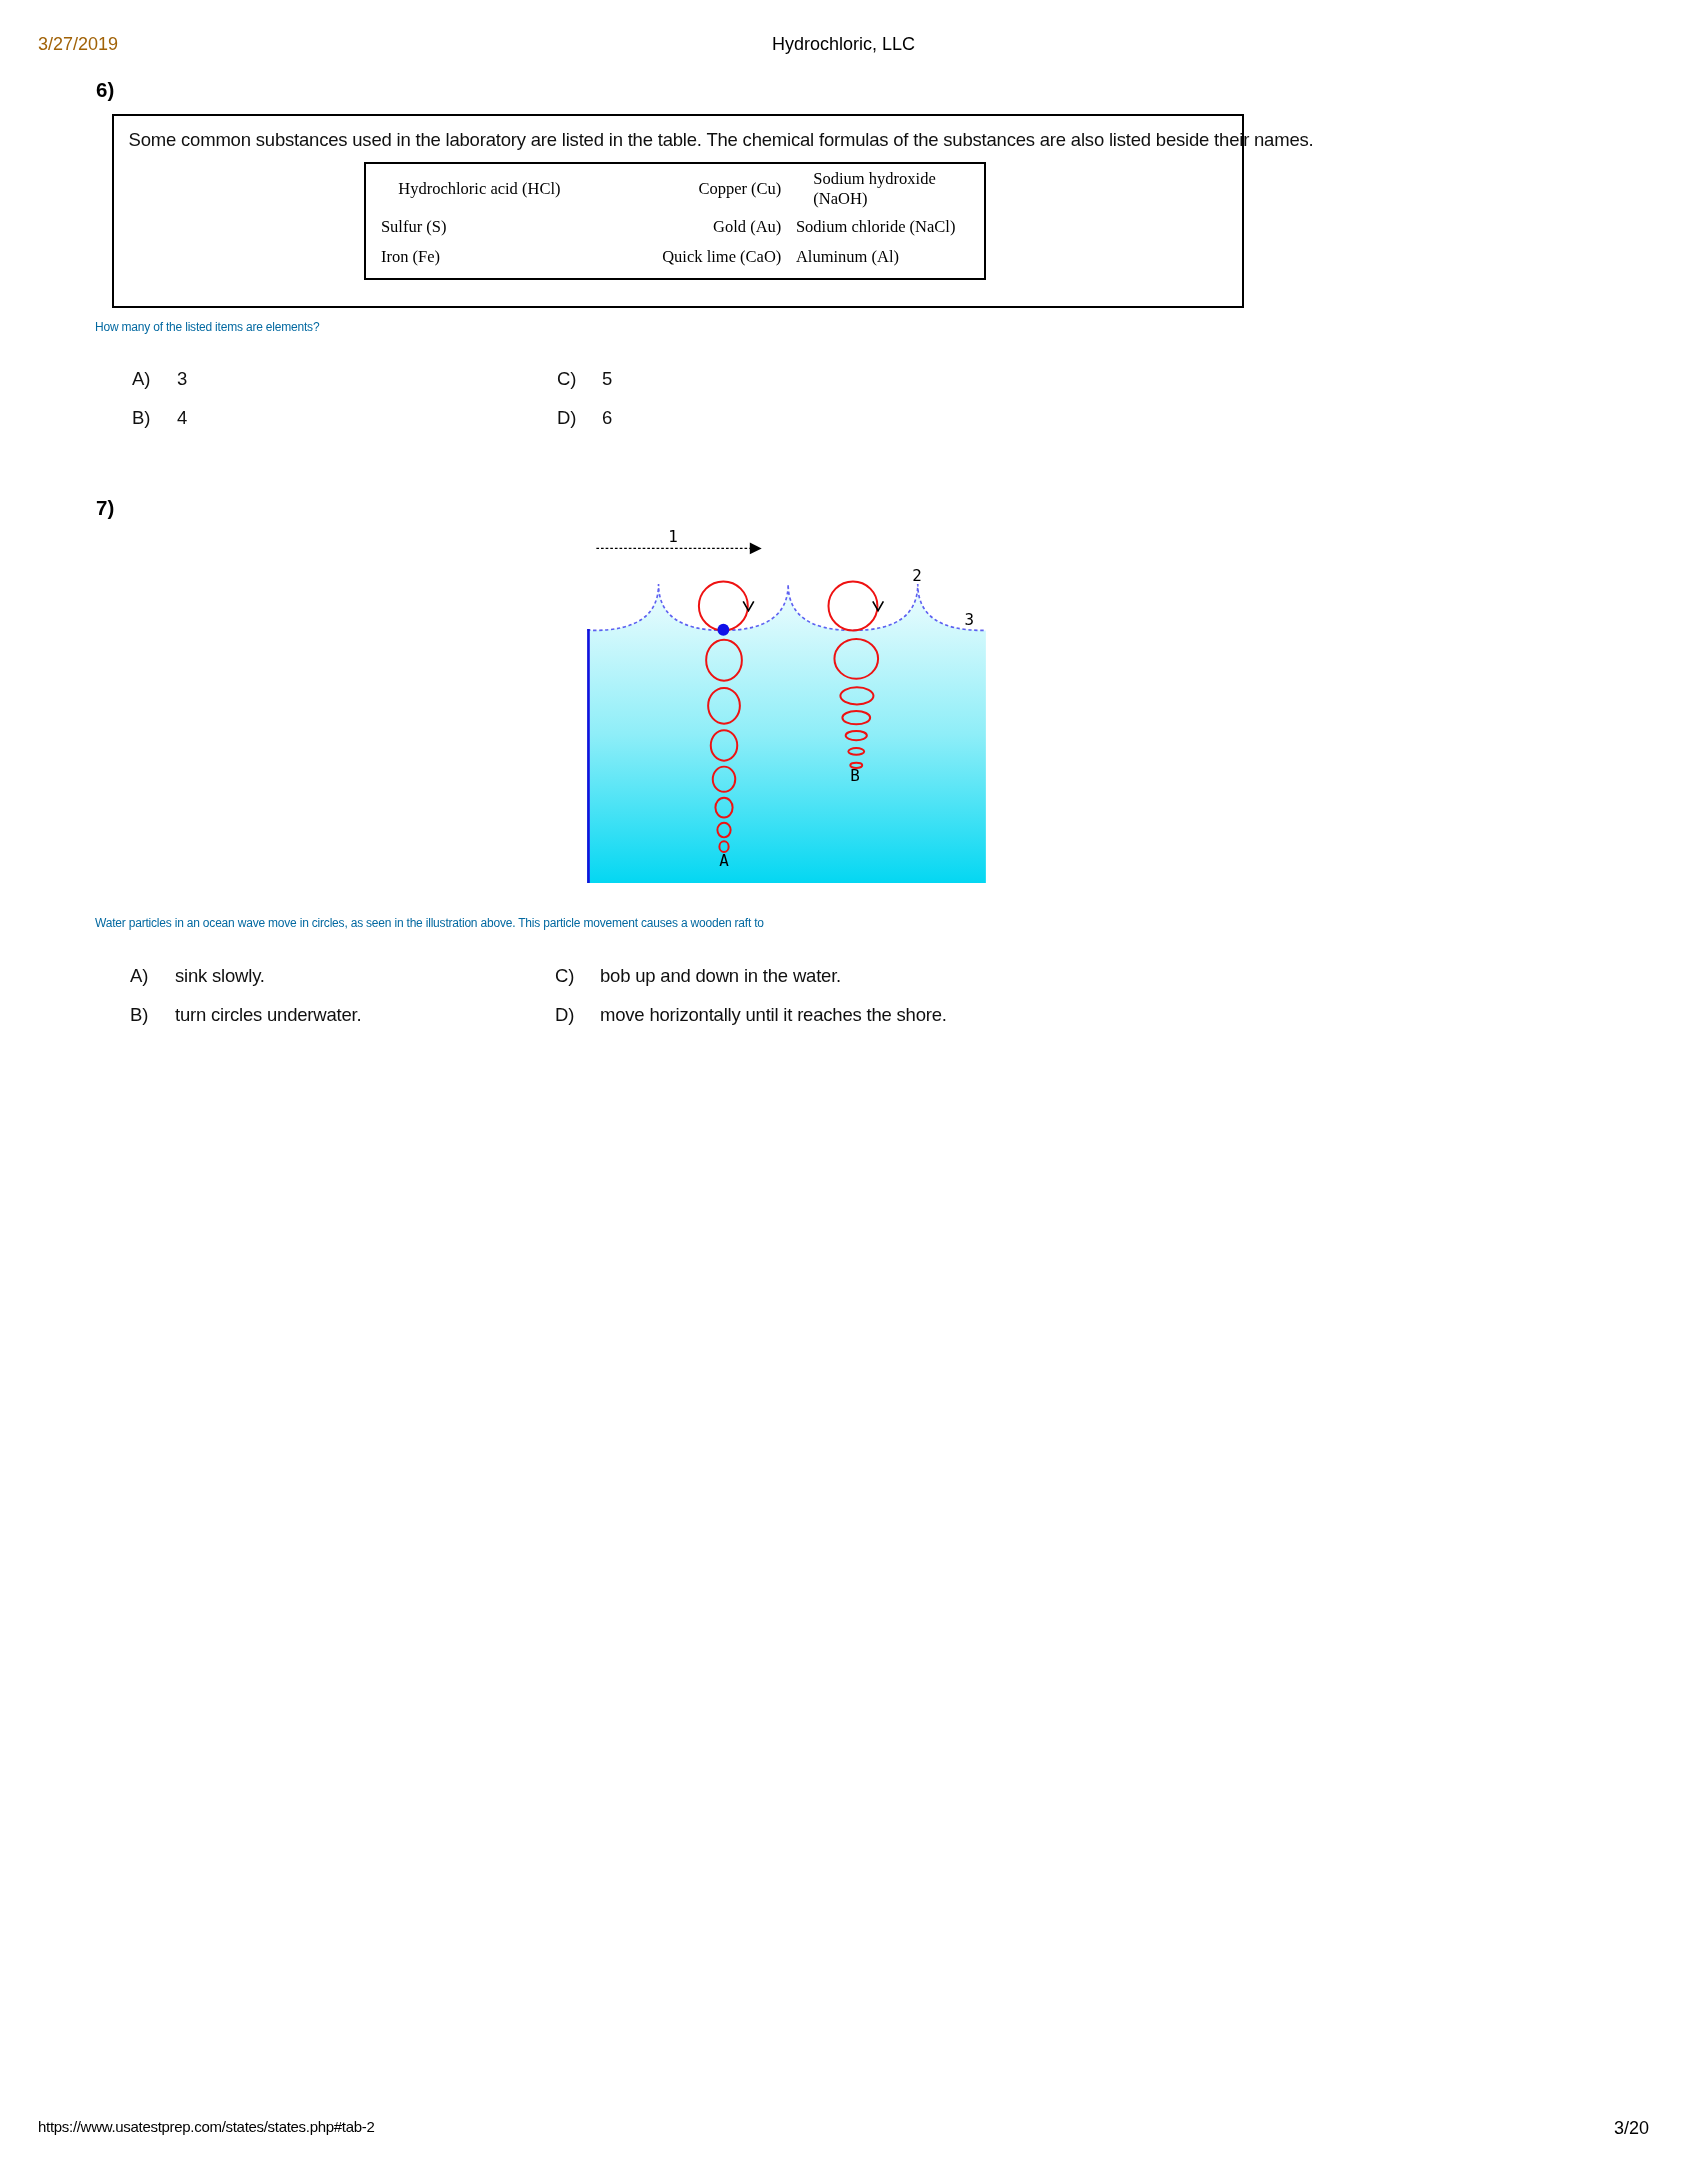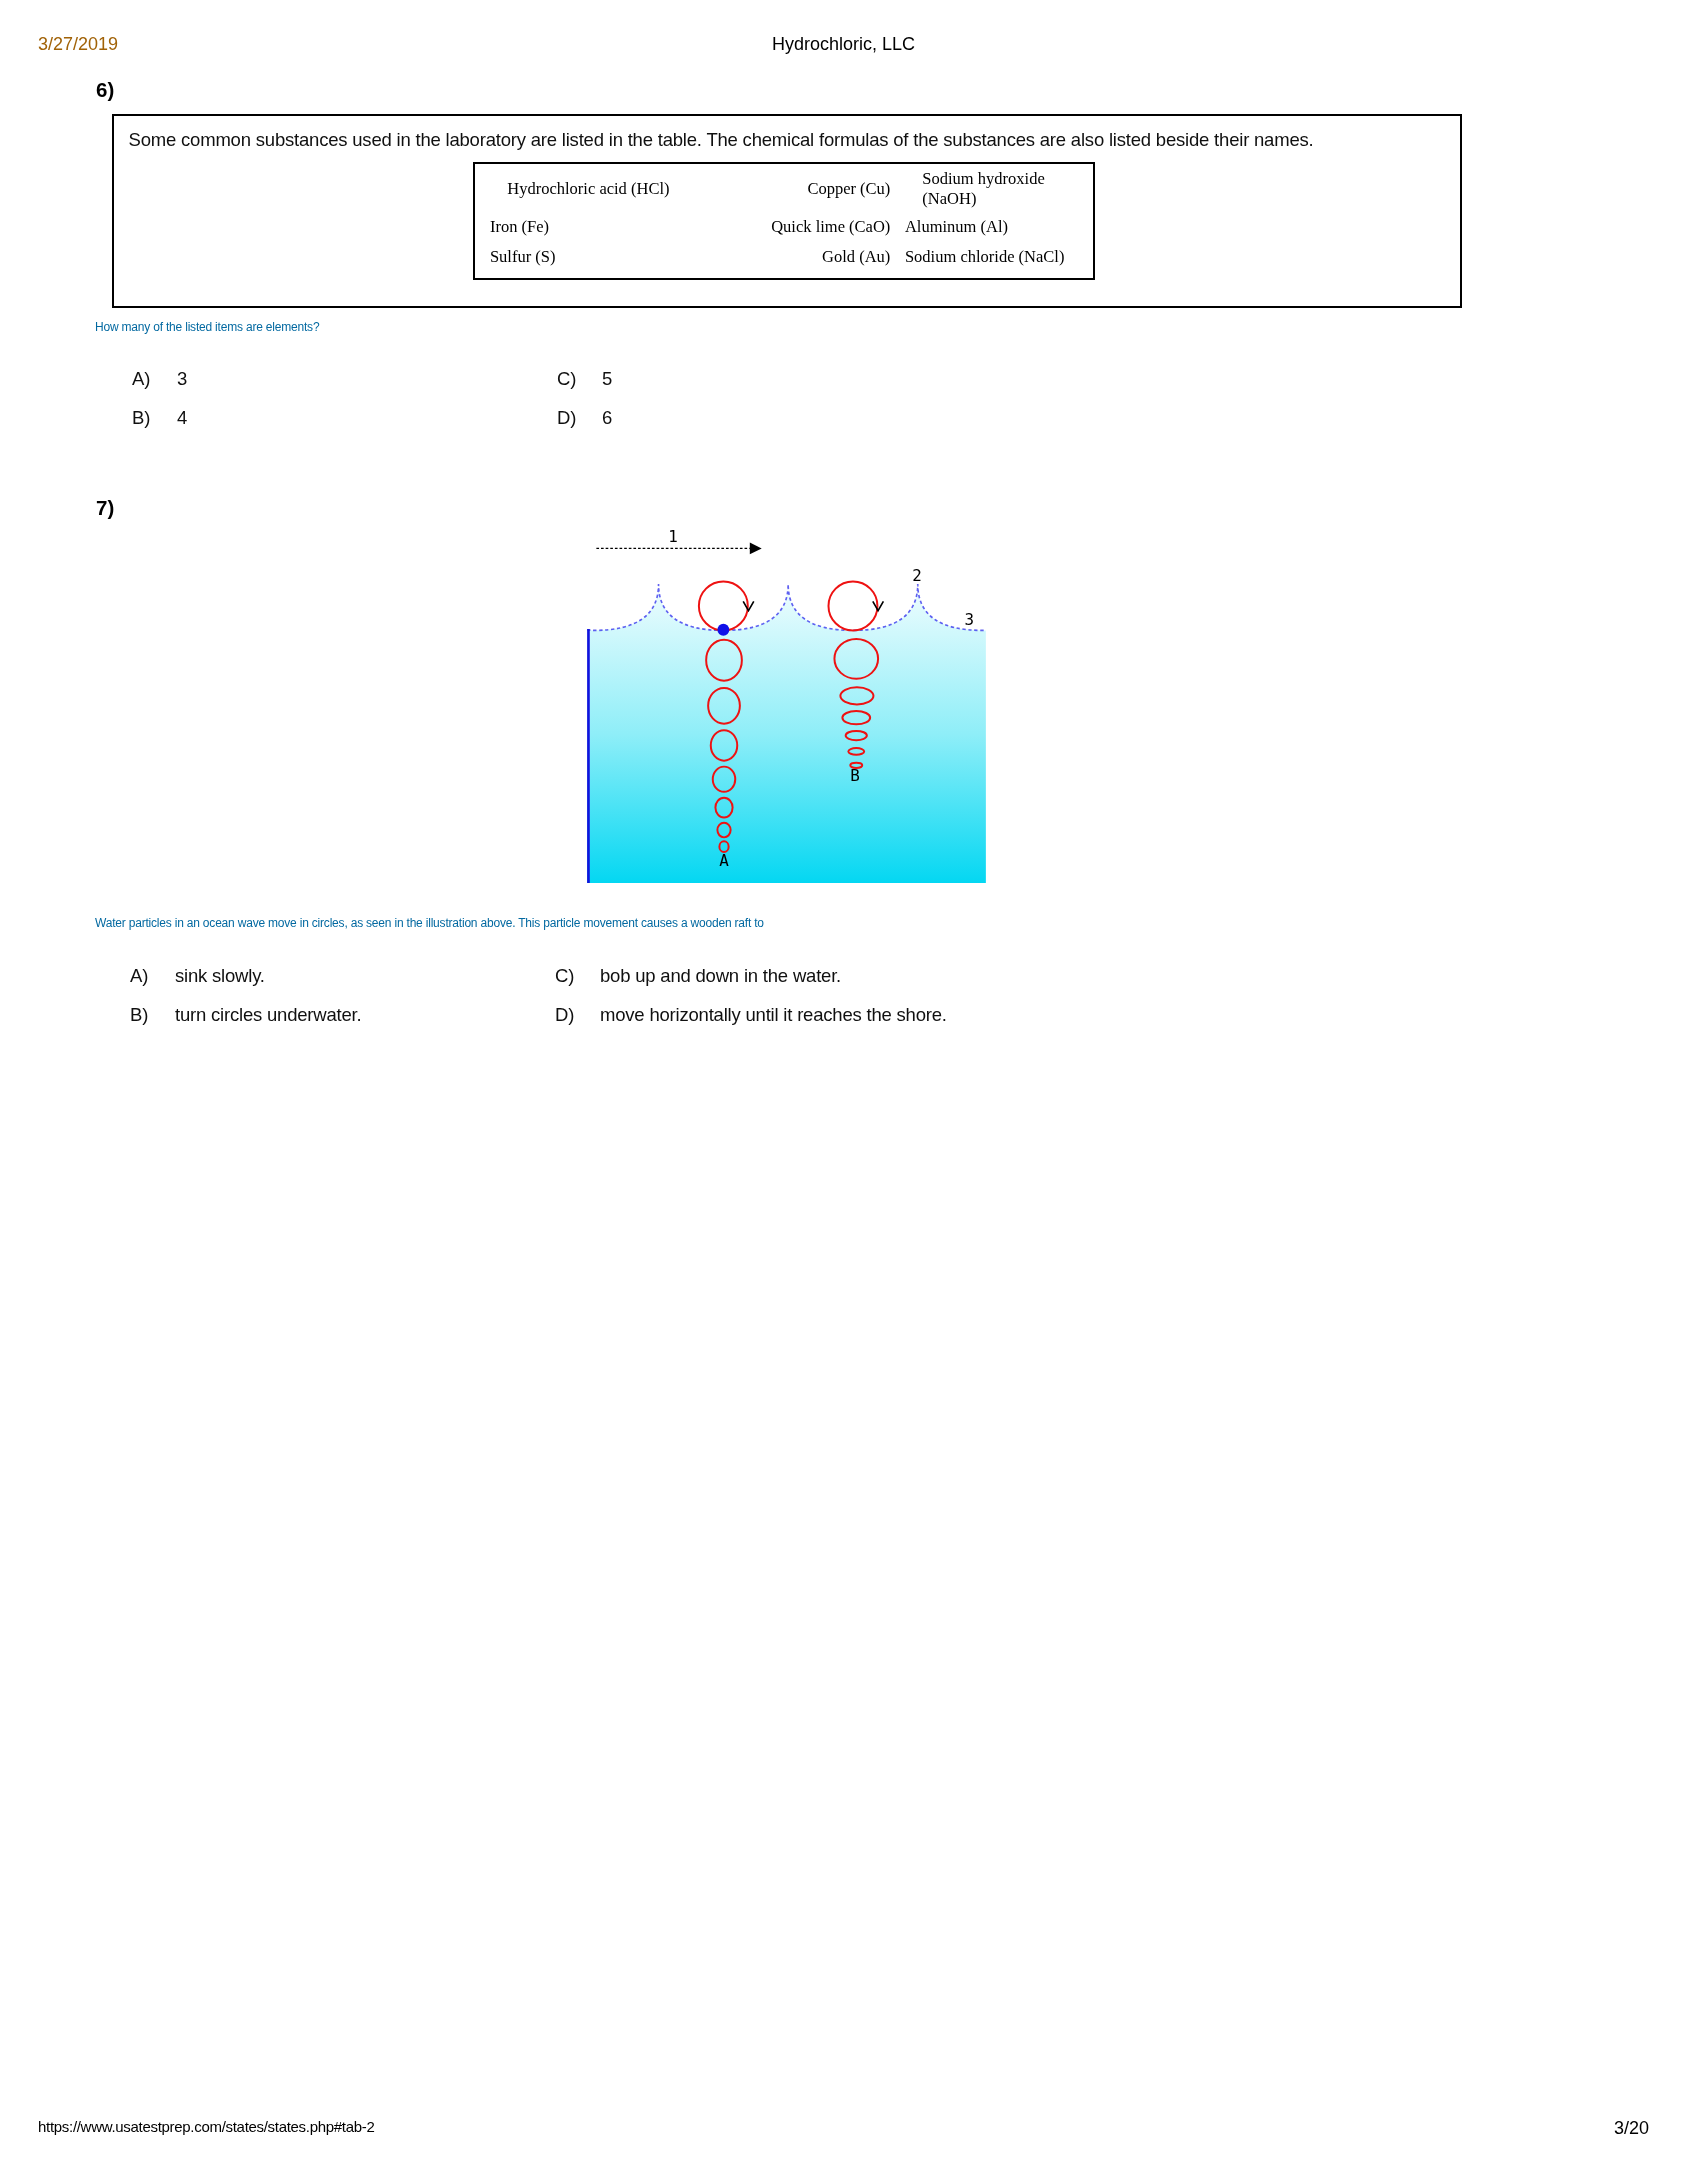--- a/index.html
+++ b/index.html
@@ -11,21 +11,21 @@
   .hdr-title { position:absolute; left:0; right:0; top:34px; text-align:center; font-size:18px; color:#000; }
   .ftr-url { position:absolute; left:38px; top:2118px; font-size:15px; letter-spacing:-0.3px; color:#000; }
   .ftr-page { position:absolute; right:38px; top:2118px; font-size:18px; color:#000; }
 
   
   .qnum { position:absolute; font-weight:bold; font-size:20.5px; color:#000; }
   #q6num { left:96px; top:78px; }
   #q7num { left:96px; top:496px; }
 
   
-  .stimulus-box { position:absolute; left:112px; top:114px; width:1350px; height:194px;
+  .stimulus-box { position:absolute; left:112px; top:114px; width:1132px; height:194px;
                   border:2.6px solid #000; background:#fff; padding:10.6px 20px 0 14.6px; }
   .stimulus-text { font-size:18.5px; line-height:25px; letter-spacing:-0.2px; width:1197px; color:#101010; }
 
   table.substances { margin:10.6px auto 0 auto; width:622px; border:2px solid #000; border-collapse:collapse;
                      font-family:"Liberation Serif", serif; font-size:16.5px; color:#000; }
   table.substances td { height:35px; vertical-align:middle; padding-left:14.6px; }
   table.substances td:nth-child(1){ width:198px; }
   table.substances td:nth-child(2){ width:210px;text-align:right; }
   table.substances td:nth-child(3){ width:200px; }
   table.substances tr:first-child td { padding-top:5.3px;padding-left:32px; }
@@ -58,28 +58,28 @@
   <div class="stimulus-box">
     <div class="stimulus-text">Some common substances used in the laboratory are listed in the table. The chemical formulas of the substances are also listed beside their names.</div>
     <table class="substances">
       <tbody>
         <tr>
           <td>Hydrochloric acid (HCl)</td>
           <td>Copper (Cu)</td>
           <td>Sodium hydroxide (NaOH)</td>
         </tr>
         <tr>
+          <td>Sulfur (S)</td>
+          <td>Gold (Au)</td>
+          <td>Sodium chloride (NaCl)</td>
+        </tr>
+        <tr>
           <td>Iron (Fe)</td>
           <td>Quick lime (CaO)</td>
           <td>Aluminum (Al)</td>
-        </tr>
-        <tr>
-          <td>Sulfur (S)</td>
-          <td>Gold (Au)</td>
-          <td>Sodium chloride (NaCl)</td>
         </tr>
       </tbody>
     </table>
   </div>
 
   <div class="question-line" id="q6question">How many of the listed items are elements?</div>
 
   <div class="options" id="q6options">
     <div class="option">
       <span class="letter">A)</span>

